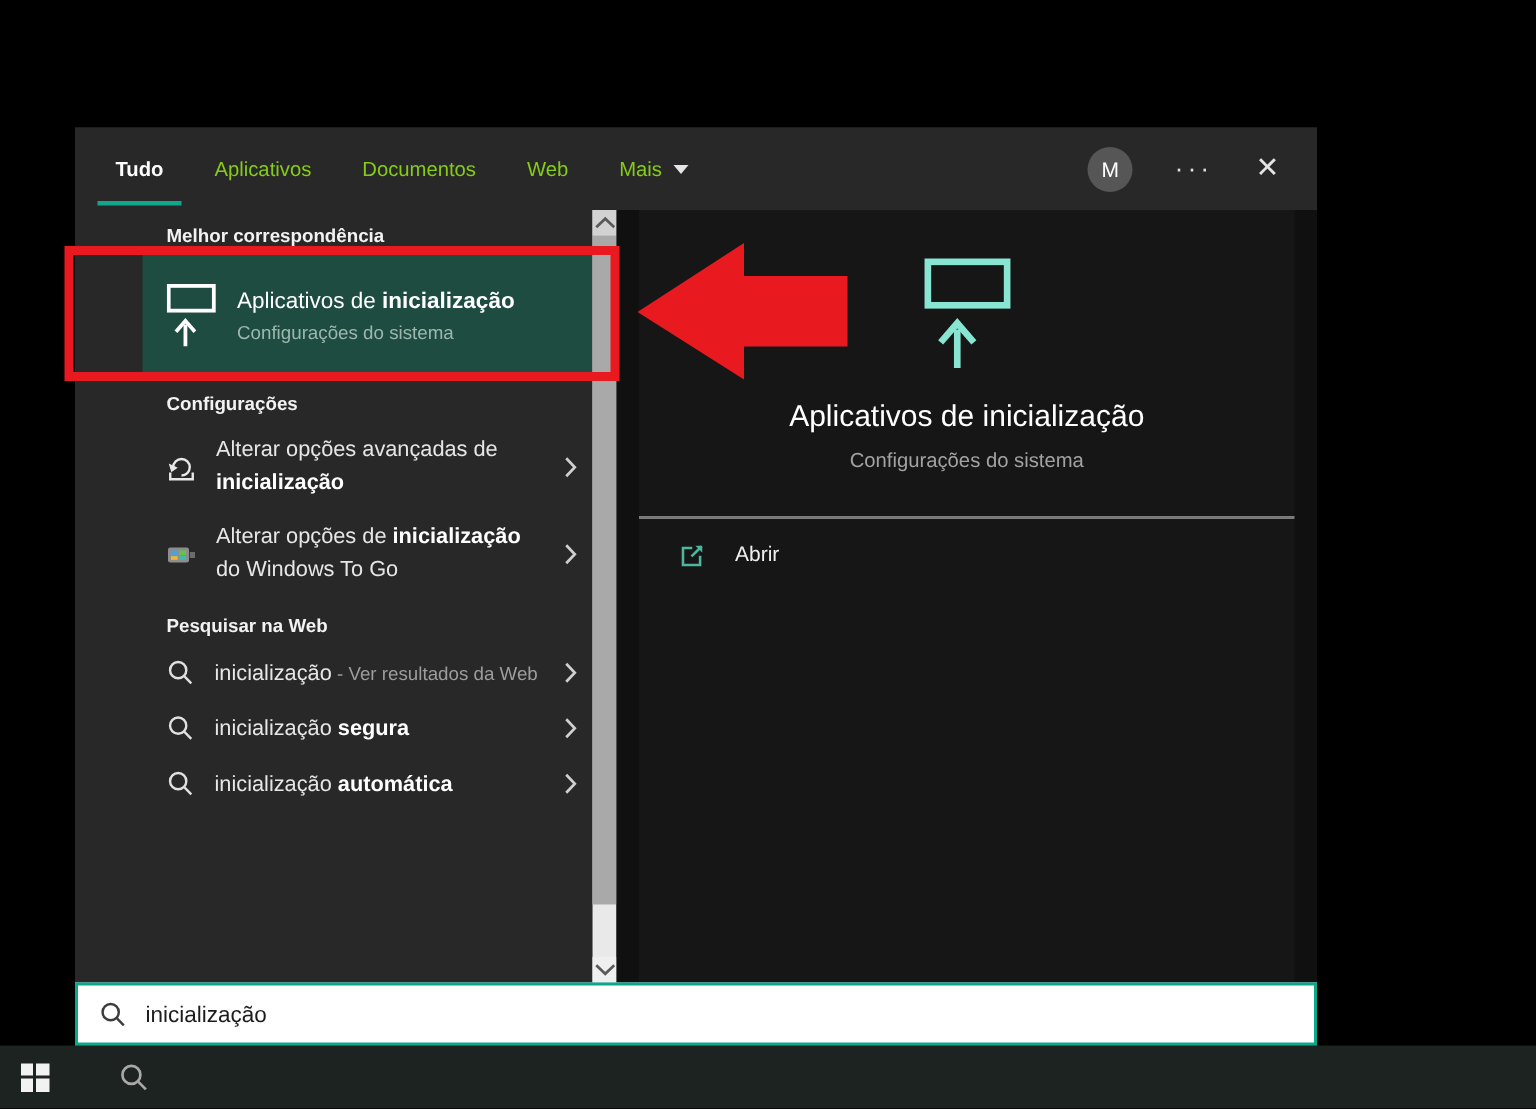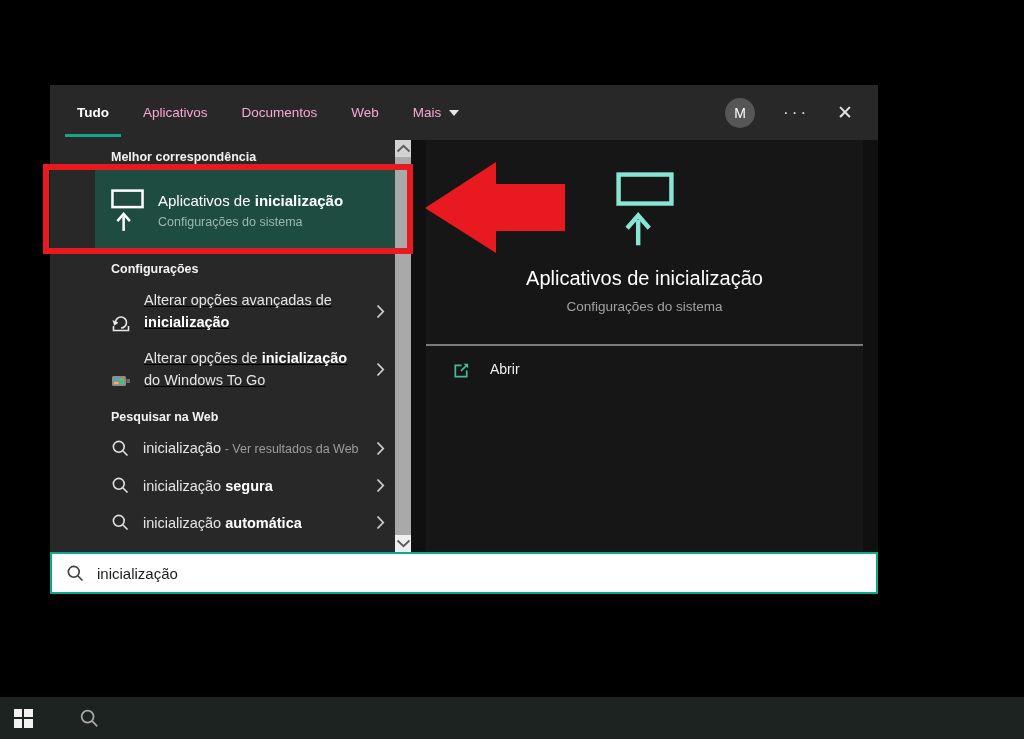--- a/index.html
+++ b/index.html
@@ -1,28 +1,28 @@
 <!DOCTYPE html>
 <html><head>
 <meta charset="utf-8">
 <style>
   * { margin:0; padding:0; box-sizing:border-box; }
   html,body { width:1024px; height:739px; overflow:hidden; background:#000;
     font-family:"Liberation Sans", sans-serif; }
   .screen { position:relative; width:1024px; height:739px; background:#000; }
 
   
-  .search-window { position:absolute; left:50px; top:85px; width:828px; height:509px;
+  .search-window { position:absolute; left:50px; top:85px; width:828px; height:612px;
     display:flex; flex-direction:column; background:#202020; }
 
   
   .sw-header { height:55px; flex:0 0 55px; background:#282828; display:flex;
     align-items:stretch; padding:0 25px; }
   .tab { display:flex; align-items:center; margin-right:30px; font-size:13.5px;
-    color:#f9a8d4; position:relative; padding:0 2px; cursor:default; }
+    color:#84cc16; position:relative; padding:0 2px; cursor:default; }
   .tab.active { color:#fff; font-weight:bold; }
   .tab.active::after { content:""; position:absolute; left:-10px; right:-10px;
     bottom:3px; height:3px; background:#12a78b; }
   .tab .dd-caret { width:0; height:0; border-left:5px solid transparent;
     border-right:5px solid transparent; border-top:6px solid #e6e6e6; margin-left:8px; }
   .hdr-right { margin-left:auto; display:flex; align-items:center; gap:28px; }
   .avatar { width:30px; height:30px; border-radius:50%; background:#565656;
     color:#fff; font-size:14px; display:flex; align-items:center; justify-content:center; }
   .more-dots { color:#e0e0e0; font-size:17px; letter-spacing:3px; line-height:1; }
   .close-x { color:#e4e4e4; font-size:19px; line-height:1; }
@@ -33,22 +33,22 @@
   
   .left-panel { width:345px; flex:0 0 345px; background:#282828; overflow:hidden;padding-left:45px; }
   .section-label { padding:10px 16px 6px; font-size:12.5px; font-weight:bold; color:#f2f2f2; }
   .section-label.mid { padding-top:12px; }
   .best-match { height:80px; background:#1e4c40; display:flex; align-items:center;
     gap:14px; padding:0 14px 0 16px; cursor:default; }
   .best-match .bm-icon { color:#fff; flex:0 0 auto; }
   .bm-title { font-size:15px; color:#fff; }
   .bm-title b { font-weight:bold; }
   .bm-sub { margin-top:6px; font-size:12.5px; color:#9cb8ae; }
-  .setting-item { display:flex; align-items:flex-end; gap:13px;
-    padding:7px 10px 7px 16px; min-height:56px; cursor:default;text-decoration:underline; }
+  .setting-item { display:flex; align-items:center; gap:13px;
+    padding:7px 10px 7px 16px; min-height:56px; cursor:default; }
   .setting-item .it-icon { margin-top:2px; flex:0 0 auto; color:#e8e8e8; }
   .item-text { font-size:14.5px; line-height:22px; color:#e6e6e6; max-width:252px; }
   .item-text b { color:#fff; font-weight:bold; }
   .suffix-muted { font-size:12.5px; color:#9d9d9d; }
   .chev { margin-left:auto; align-self:center; color:#cfcfcf; flex:0 0 auto; }
   .web-item { display:flex; align-items:center; gap:13px; height:37px;
     padding:0 10px 0 16px; cursor:default; }
   .web-item .mag { color:#e0e0e0; flex:0 0 auto; }
 
   

